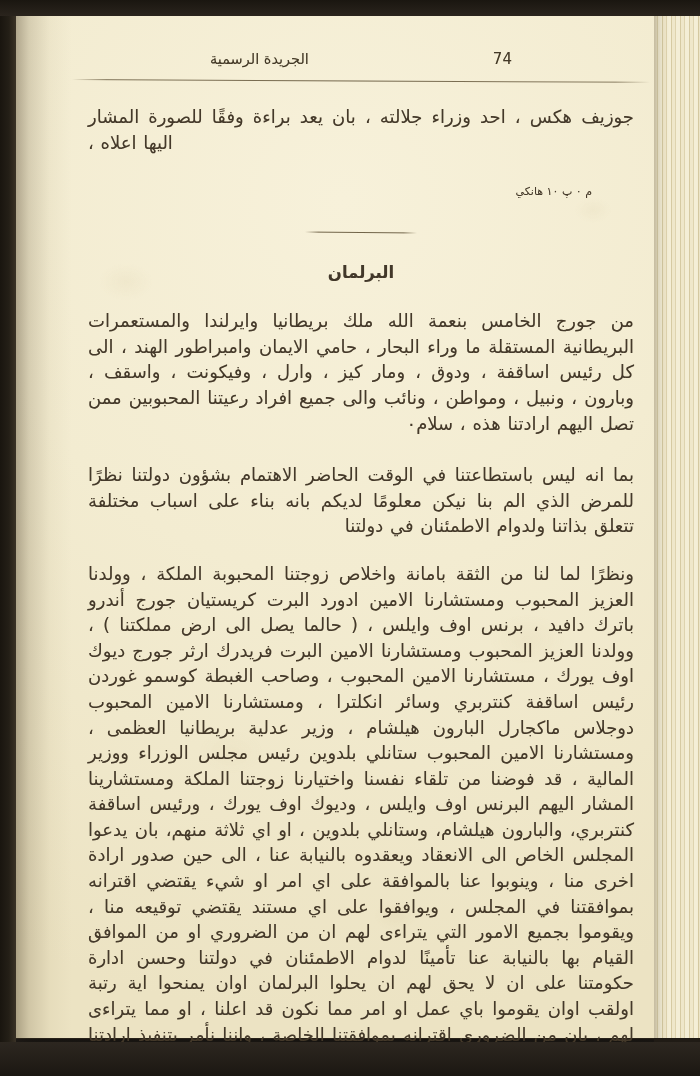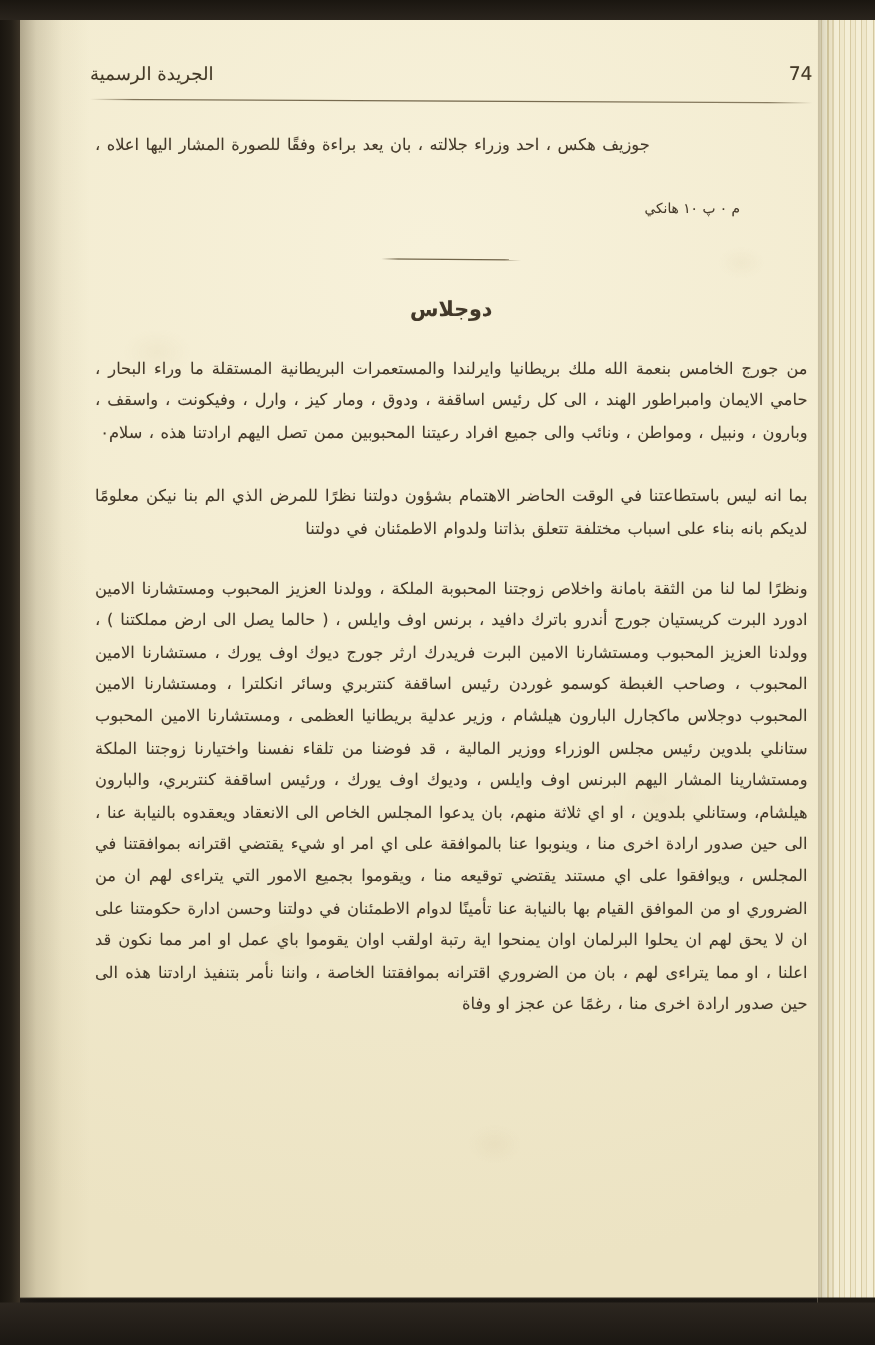--- a/index.html
+++ b/index.html
@@ -130,21 +130,21 @@
     color: #3f3526;
     font-family: "DejaVu Sans", "Liberation Sans", sans-serif;
   }
 
   
   .running-head {
     position: relative;
     display: flex;
     flex-direction: row-reverse;
     align-items: baseline;
-    justify-content: space-between;
+    justify-content: center;
     height: 26px;
   }
   .head-title {
     font-size: 14.5px;
     letter-spacing: .5px;
     color: #433927;
     margin-right: 178px;
   }
   .folio {
     font-size: 15px;
@@ -160,27 +160,27 @@
       rgba(90,76,48,.75) 6%,
       rgba(90,76,48,.85) 50%,
       rgba(90,76,48,.70) 94%,
       rgba(90,76,48,0) 100%);
     transform: rotate(0.28deg);
     transform-origin: left center;
     margin-top: 3px;
   }
 
   .para {
-    font-size: 13px;
+    font-size: 18px;
     line-height: 25.6px;
     text-align: justify;
     text-align-last: right;
     word-spacing: 1px;
     color: #44392a;
-    margin: 4px;
+    margin: 16px;
   }
 
   .para.opening { margin-top: 24px; text-align-last: left; }
   .para.opening .l2 { display: block; text-align: left; }
 
   .signature {
     margin-top: 30px;
     font-size: 11px;
     color: #44392a;
     padding-right: 58px;
@@ -235,21 +235,21 @@
       <div class="rule-full"></div>
 
       <p class="para opening">
         <span>جوزيف هكس ، احد وزراء جلالته ، بان يعد براءة وفقًا للصورة المشار اليها اعلاه ،</span>
       </p>
 
       <div class="signature">م ٠ پ ١٠ هانكي</div>
 
       <div class="rule-short"></div>
 
-      <h2 class="section-title">دوجلاس</h2>
+      <h2 class="section-title">البرلمان</h2>
 
       <p class="para block">من جورج الخامس بنعمة الله ملك بريطانيا وايرلندا والمستعمرات البريطانية المستقلة ما وراء البحار ، حامي الايمان وامبراطور الهند ، الى كل رئيس اساقفة ، ودوق ، ومار كيز ، وارل ، وفيكونت ، واسقف ، وبارون ، ونبيل ، ومواطن ، ونائب والى جميع افراد رعيتنا المحبوبين ممن تصل اليهم ارادتنا هذه ، سلام٠</p>
 
       <p class="para block">بما انه ليس باستطاعتنا في الوقت الحاضر الاهتمام بشؤون دولتنا نظرًا للمرض الذي الم بنا نيكن معلومًا لديكم بانه بناء على اسباب مختلفة تتعلق بذاتنا ولدوام الاطمئنان في دولتنا</p>
 
       <p class="para block tight">ونظرًا لما لنا من الثقة بامانة واخلاص زوجتنا المحبوبة الملكة ، وولدنا العزيز المحبوب ومستشارنا الامين ادورد البرت كريستيان جورج أندرو باترك دافيد ، برنس اوف وايلس ، ( حالما يصل الى ارض مملكتنا ) ، وولدنا العزيز المحبوب ومستشارنا الامين البرت فريدرك ارثر جورج ديوك اوف يورك ، مستشارنا الامين المحبوب ، وصاحب الغبطة كوسمو غوردن رئيس اساقفة كنتربري وسائر انكلترا ، ومستشارنا الامين المحبوب دوجلاس ماكجارل البارون هيلشام ، وزير عدلية بريطانيا العظمى ، ومستشارنا الامين المحبوب ستانلي بلدوين رئيس مجلس الوزراء ووزير المالية ، قد فوضنا من تلقاء نفسنا واختيارنا زوجتنا الملكة ومستشارينا المشار اليهم البرنس اوف وايلس ، وديوك اوف يورك ، ورئيس اساقفة كنتربري، والبارون هيلشام، وستانلي بلدوين ، او اي ثلاثة منهم، بان يدعوا المجلس الخاص الى الانعقاد ويعقدوه بالنيابة عنا ، الى حين صدور ارادة اخرى منا ، وينوبوا عنا بالموافقة على اي امر او شيء يقتضي اقترانه بموافقتنا في المجلس ، ويوافقوا على اي مستند يقتضي توقيعه منا ، ويقوموا بجميع الامور التي يتراءى لهم ان من الضروري او من الموافق القيام بها بالنيابة عنا تأمينًا لدوام الاطمئنان في دولتنا وحسن ادارة حكومتنا على ان لا يحق لهم ان يحلوا البرلمان اوان يمنحوا اية رتبة اولقب اوان يقوموا باي عمل او امر مما نكون قد اعلنا ، او مما يتراءى لهم ، بان من الضروري اقترانه بموافقتنا الخاصة ، واننا نأمر بتنفيذ ارادتنا هذه الى حين صدور ارادة اخرى منا ، رغمًا عن عجز او وفاة</p>
 
     </div>
 
     <div class="gutter"></div>

